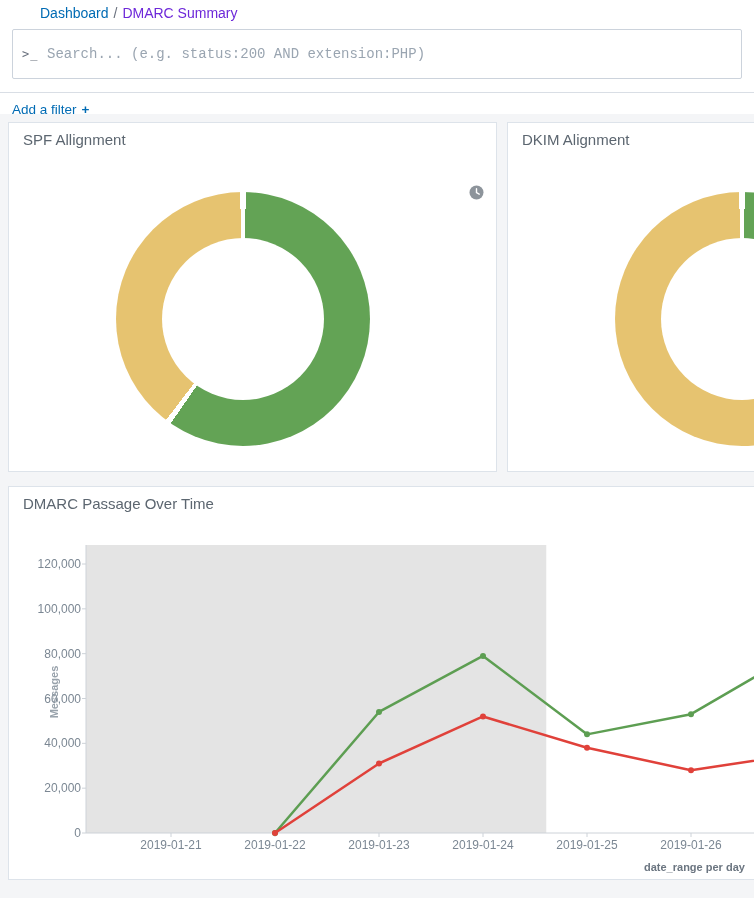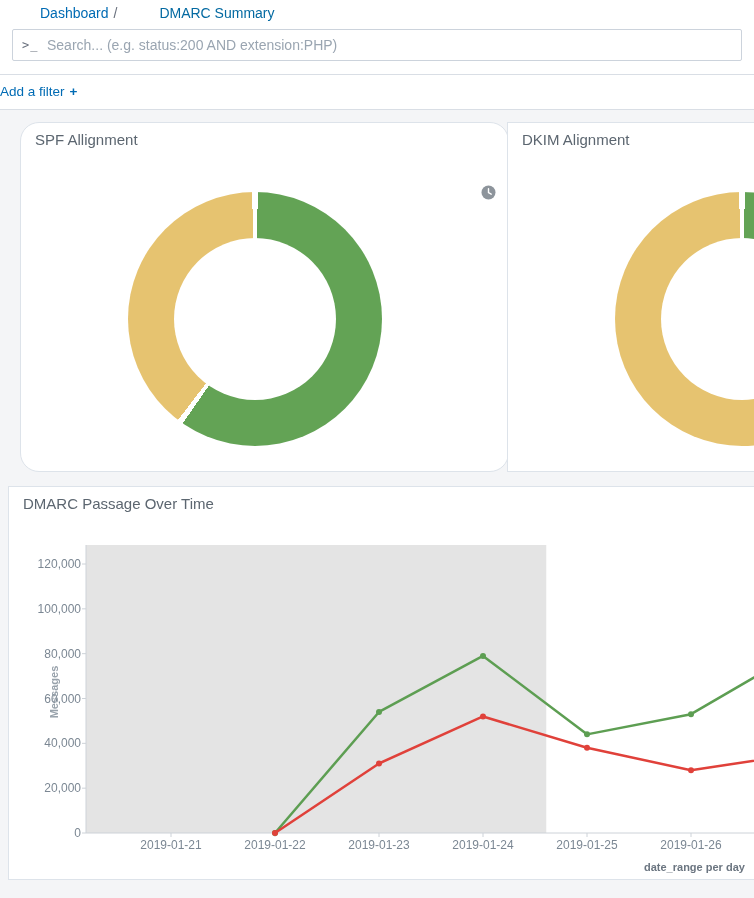--- a/index.html
+++ b/index.html
@@ -7,45 +7,45 @@
     width:754px;height:898px;overflow:hidden;position:relative;
     background:#f4f5f7;
     font-family:"Liberation Sans","DejaVu Sans",sans-serif;
     -webkit-font-smoothing:antialiased;
   }
   
   .header{background:#fff;}
   .breadcrumb-row{padding:5px 12px 6px;font-size:14px;background:#fff;}
   .breadcrumb-link{color:#006BB4;text-decoration:none;cursor:pointer;margin-left:28px;}
   .breadcrumb-sep{color:#69707d;margin:0 5px;}
-  .breadcrumb-current{color:#0369a1;margin-left:37px;}
+  .breadcrumb-current{color:#6d28d9;}
   .search-row{padding:2px 12px 13px;background:#fff;border-bottom:1px solid #d9dee5;position:relative;}
   .search-wrap{position:relative;}
   .search-prompt{
     position:absolute;left:10px;top:50%;transform:translateY(-50%);
     color:#69707d;font-family:"DejaVu Sans Mono","Liberation Mono",monospace;
     font-size:12px;letter-spacing:1px;pointer-events:none;
   }
   .search-input{
-    width:100%;box-sizing:border-box;height:32px;
+    width:100%;box-sizing:border-box;height:50px;
     border:1px solid #ccd3dc;border-radius:2px;background:#fff;
     padding:0 10px 0 34px;font-size:14px;color:#343741;outline:none;
-    font-family:Liberation Sans, sans-serif;
+    font-family:Liberation Mono, monospace;
   }
   .search-input::placeholder{color:#9aa5b1;}
-  .filter-row{padding:9px 0 10px;background:#fff;border-bottom:1px solid #d9dee5;font-size:13.5px;}
+  .filter-row{padding:9px 12px 10px;background:#fff;border-bottom:1px solid #d9dee5;font-size:13.5px;}
   .add-filter{color:#006BB4;cursor:pointer;}
   .add-filter-plus{color:#006BB4;font-weight:bold;margin-left:5px;cursor:pointer;}
   
   .dashboard{position:absolute;top:114px;left:0;width:754px;height:784px;overflow:hidden;background:#f4f5f7;}
   .panel{
     position:absolute;background:#fff;border:1px solid #dde3ea;box-sizing:border-box;overflow:hidden;
   }
   .panel-title{font-size:15px;color:#5c6670;padding:8px 14px 0;white-space:nowrap;}
-  #panel-spf{left:20px;top:8px;width:489px;height:350px;border-radius:19px;}
+  #panel-spf{left:8px;top:8px;width:489px;height:350px;}
   #panel-dkim{left:507px;top:8px;width:489px;height:350px;}
   #panel-dmarc{left:8px;top:372px;width:988px;height:394px;}
   
   .donut{
     position:absolute;left:107px;top:69px;width:254px;height:254px;border-radius:50%;
   }
   .donut-hole{
     position:absolute;left:46px;top:46px;width:162px;height:162px;border-radius:50%;background:#fff;
   }
   .panel-badge{

